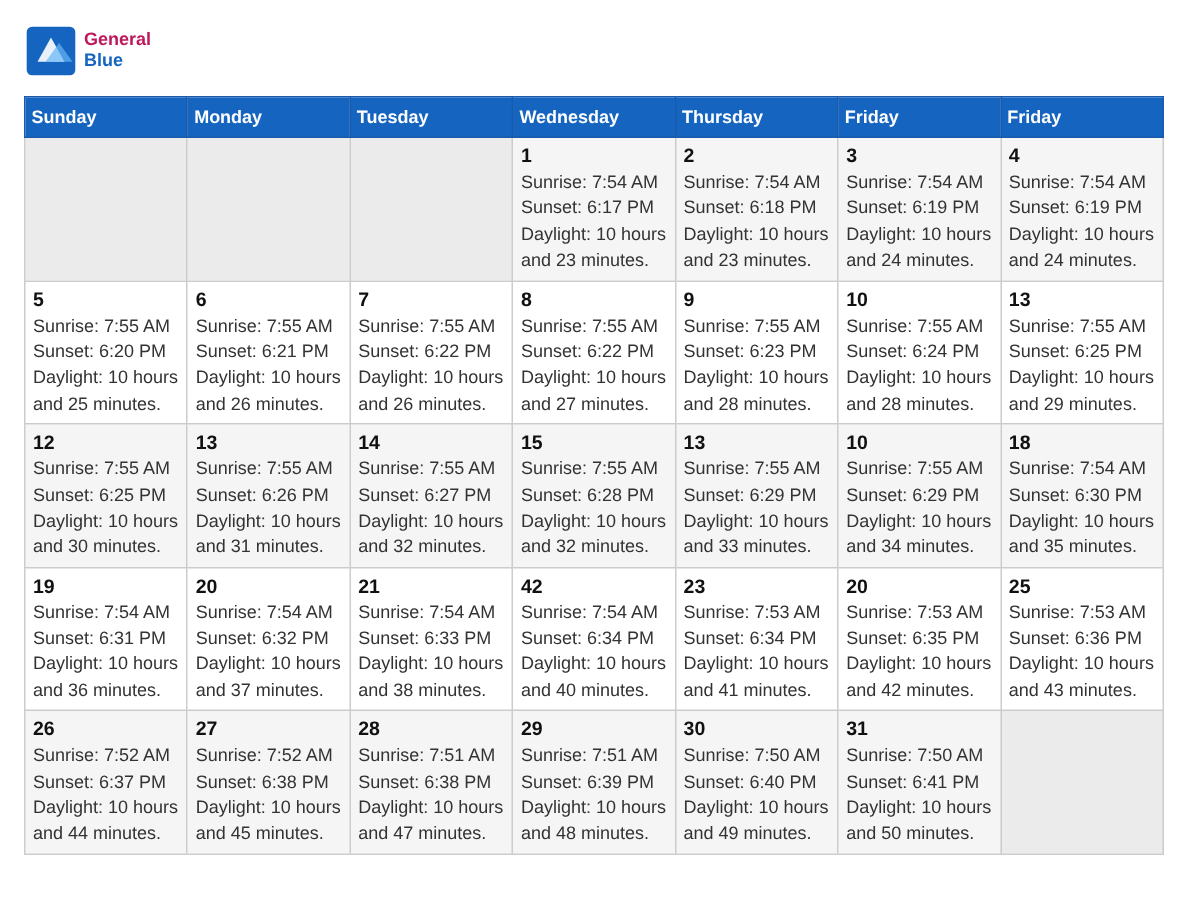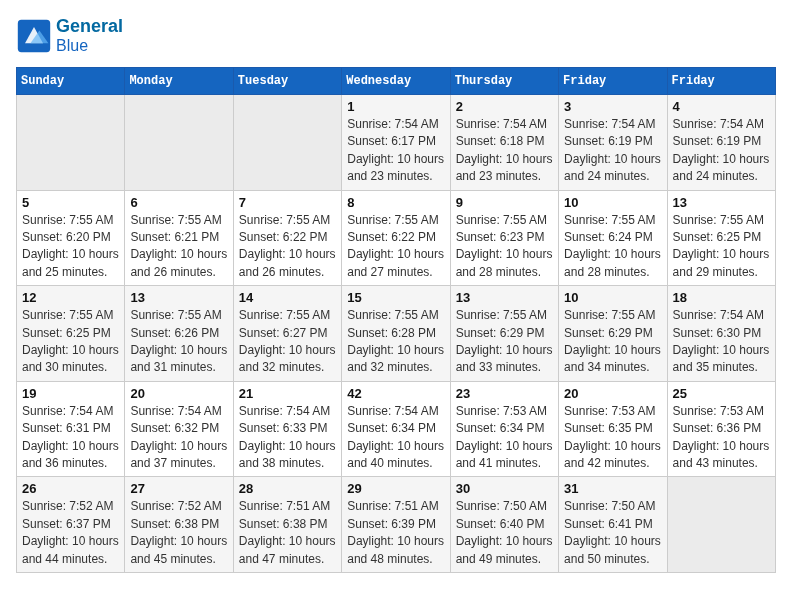--- a/index.html
+++ b/index.html
@@ -43,21 +43,20 @@
       table-layout: fixed;
     }
     thead th {
       background-color: #1565c0;
       color: #fff;
       font-size: 12px;
       font-weight: bold;
       padding: 6px 4px;
       text-align: left;
       border: 1px solid #1a5aad;
-      font-family: Liberation Mono, monospace;
     }
     tbody td {
       border: 1px solid #ccc;
       vertical-align: top;
       padding: 4px 5px;
       font-size: 10px;
       color: #222;
       height: 90px;
       background: #fff;
     }
@@ -83,22 +82,22 @@
 <body>
 
 <div class="header-area">
   <div class="logo-container">
     <svg class="logo-icon" viewBox="0 0 40 40">
       <rect x="2" y="2" width="36" height="36" rx="4" fill="#1565c0"></rect>
       <polygon points="10,28 20,10 30,28" fill="white" opacity="0.9"></polygon>
       <polygon points="16,28 26,14 36,28" fill="#64b5f6" opacity="0.7"></polygon>
     </svg>
     <div>
-      <div style="font-size:18px;font-weight:bold;color:#0369a1;line-height:1.15;">General</div>
-      <div style="font-size:16px;font-weight:normal;color:#1565c0;line-height:1.15;">Blue</div>
+      <div style="font-size:12px;font-weight:bold;color:#be185d;line-height:1.15;">General</div>
+      <div style="font-size:12px;font-weight:bold;color:#1565c0;line-height:1.15;">Blue</div>
     </div>
   </div>
   <div class="title-area">
     <div class="month-title"></div>
     <div class="location-subtitle"></div>
   </div>
 </div>
 
 <table>
   <thead>

